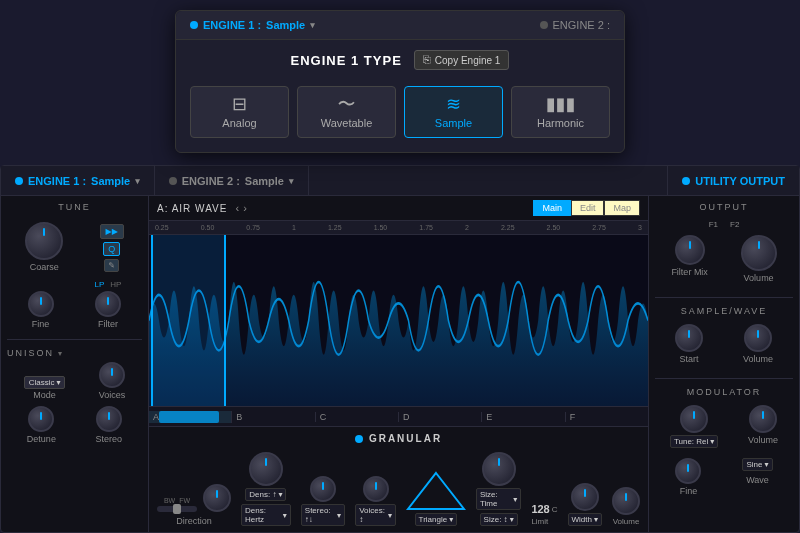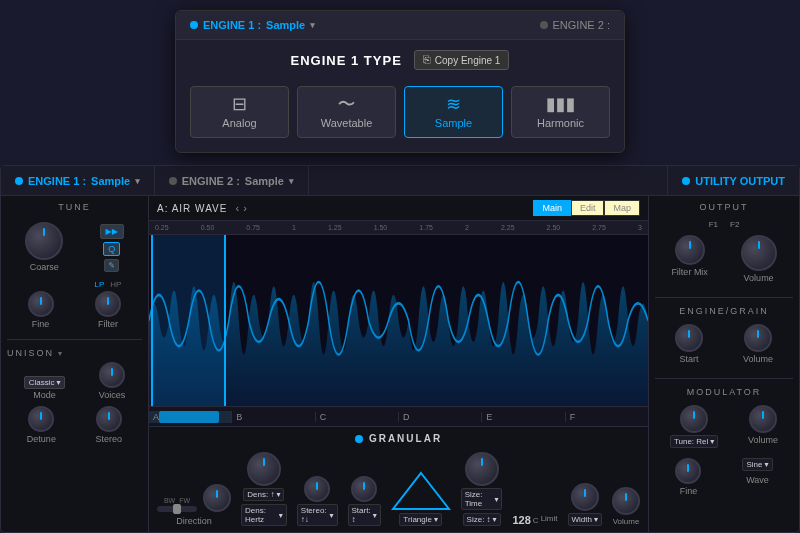--- a/index.html
+++ b/index.html
@@ -465,21 +465,21 @@
       display: flex;
       align-items: center;
       gap: 2px;
     }
     .triangle-shape {
       width: 60px;
       height: 40px;
     }
     .limit-display {
       display: flex;
-      flex-direction: row;
+      flex-direction: column;
       gap: 2px;
     }
     .limit-value {
       color: #ccc;
       font-size: 11px;
       font-weight: bold;
     }
     .limit-label {
       color: #888;
       font-size: 8px;
@@ -812,21 +812,21 @@
             <div class="knob" style="width:26px;height:26px"></div>
             <div class="gran-dropdown">
               <span>Stereo: ↑↓</span>
               <span>▾</span>
             </div>
           </div>
 
           <div class="gran-knob-group">
             <div class="knob" style="width:26px;height:26px"></div>
             <div class="gran-dropdown">
-              <span>Start: ↕</span>
+              <span>Voices: ↕</span>
               <span>▾</span>
             </div>
           </div>
 
           <div class="gran-knob-group">
             <svg class="triangle-shape" viewBox="0 0 60 40">
               <polygon points="30,2 58,38 2,38" fill="none" stroke="#00aaff" stroke-width="2"></polygon>
             </svg>
             <div class="gran-dropdown">
               <span>Triangle</span>
@@ -886,21 +886,21 @@
           <span class="knob-label">Filter Mix</span>
         </div>
         <div class="out-knob-group">
           <div class="knob" style="width:36px;height:36px"></div>
           <span class="knob-label">Volume</span>
         </div>
       </div>
 
       <div class="divider"></div>
 
-      <div class="out-section-title">ENGINE/GRAIN</div>
+      <div class="out-section-title">SAMPLE/WAVE</div>
       <div class="out-knob-row">
         <div class="out-knob-group">
           <div class="knob" style="width:28px;height:28px"></div>
           <span class="knob-label">Start</span>
         </div>
         <div class="out-knob-group">
           <div class="knob" style="width:28px;height:28px"></div>
           <span class="knob-label">Volume</span>
         </div>
       </div>

